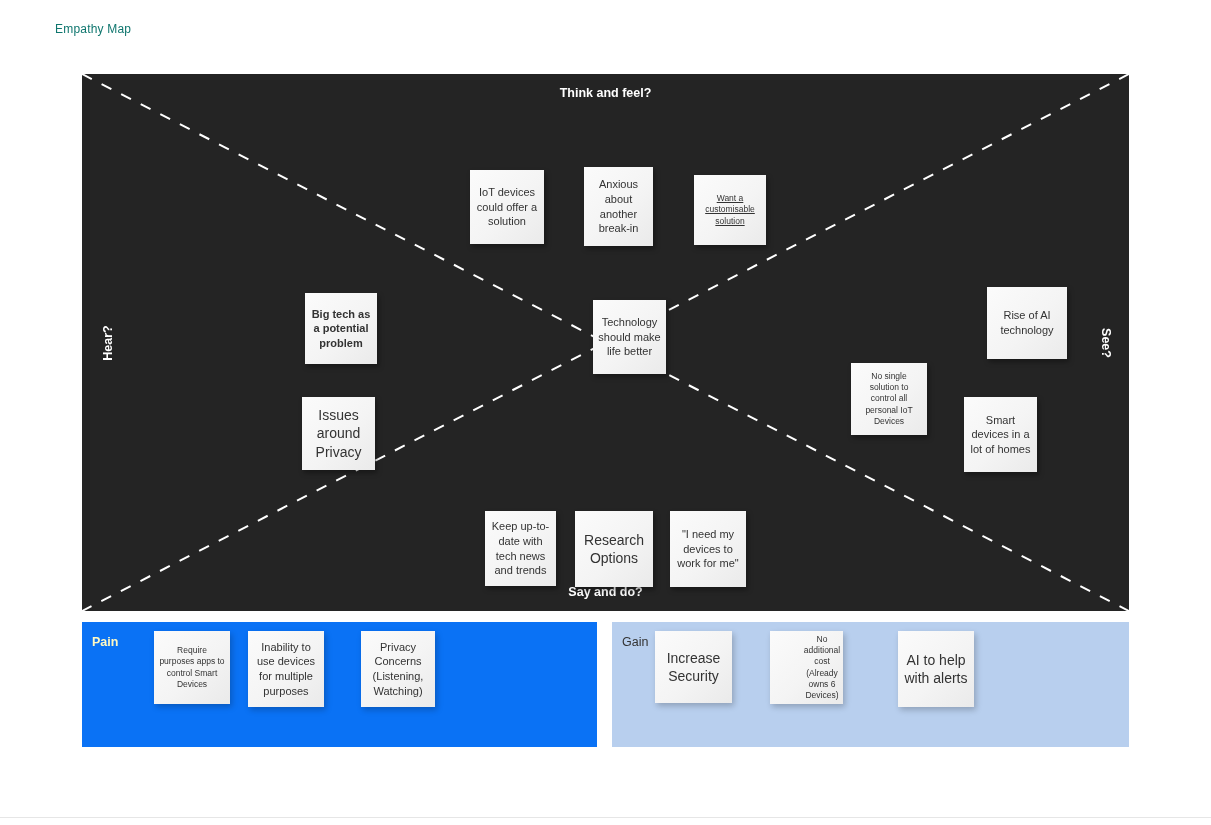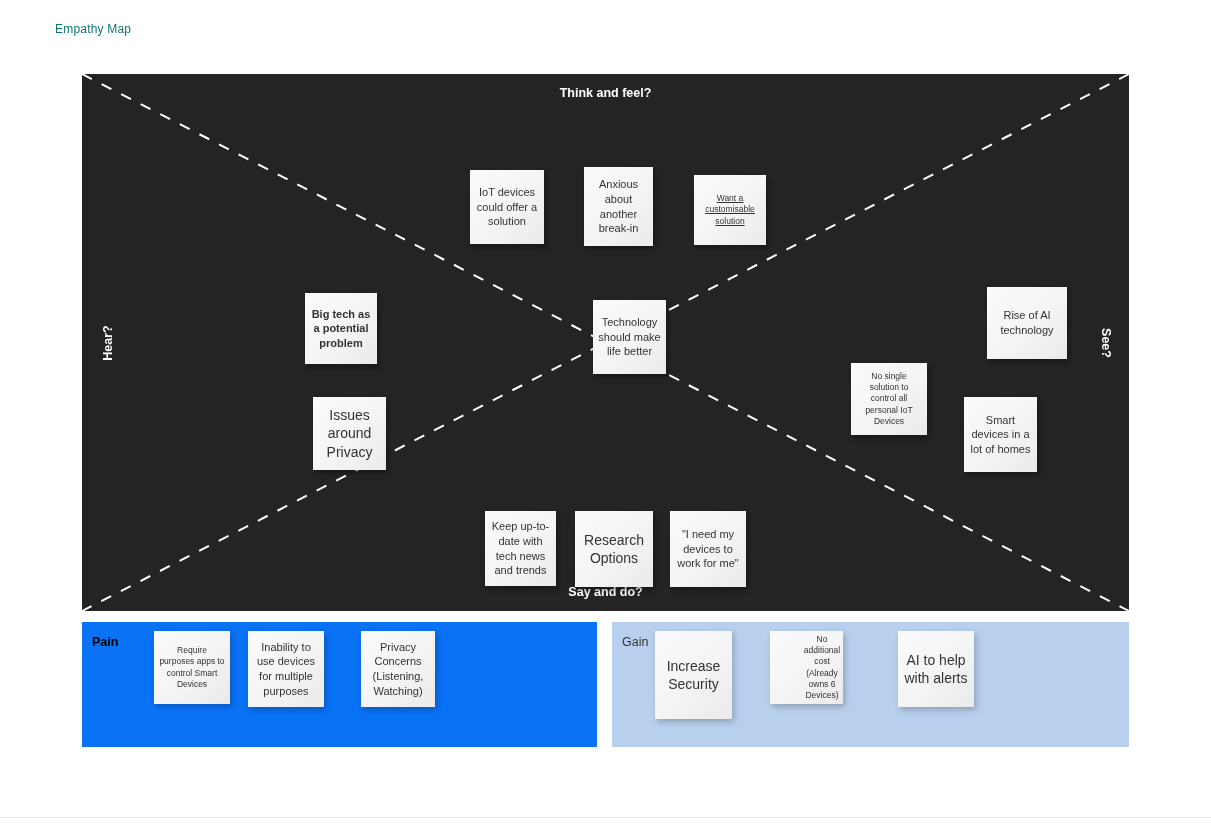--- a/index.html
+++ b/index.html
@@ -112,21 +112,21 @@
     background: #b8cfee;
   }
   .panel-label {
     position: absolute;
     left: 10px;
     top: 13px;
     font-size: 12.5px;
     font-weight: bold;
     white-space: nowrap;
   }
-  #panel-pain .panel-label { color: #000000; }
+  #panel-pain .panel-label { color: #fef9c3; }
   #panel-gain .panel-label { color: #333333; font-weight: normal; }
 
   
   #bottom-rule {
     position: absolute;
     left: 0;
     top: 817px;
     width: 1211px;
     height: 1px;
     background: #e6e6e6;
@@ -149,40 +149,40 @@
   <div class="board-label" id="label-hear">Hear?</div>
   <div class="board-label" id="label-see">See?</div>
 
   <div id="board-notes">
       <div class="note med" style="left: 388px; top: 96px; width: 74px; height: 74px;">IoT devices could offer a solution</div>
       <div class="note med" style="left: 502px; top: 93px; width: 69px; height: 79px;">Anxious about another break-in</div>
       <div class="note small" style="left: 612px; top: 101px; width: 72px; height: 70px; text-decoration: underline;">Want a customisable solution</div>
       <div class="note med" style="left: 511px; top: 186px; width: 73px; height: 74px; margin-top: 40px;">Technology should make life better</div>
       <div class="note med" style="left: 223px; top: 219px; width: 72px; height: 71px; font-weight: bold;">Big tech as a potential problem</div>
       <div class="note med" style="left: 905px; top: 213px; width: 80px; height: 72px;">Rise of AI technology</div>
-      <div class="note large" style="left: 231px; top: 323px; width: 73px; height: 73px;">Issues around Privacy</div>
+      <div class="note large" style="left: 220px; top: 323px; width: 73px; height: 73px;">Issues around Privacy</div>
       <div class="note small" style="left: 769px; top: 289px; width: 76px; height: 72px;">No single solution to control all personal IoT Devices</div>
       <div class="note med" style="left: 882px; top: 323px; width: 73px; height: 75px;">Smart devices in a lot of homes</div>
       <div class="note med" style="left: 403px; top: 437px; width: 71px; height: 75px;">Keep up-to-date with tech news and trends</div>
       <div class="note large" style="left: 493px; top: 437px; width: 78px; height: 76px;">Research Options</div>
       <div class="note med" style="left: 588px; top: 437px; width: 76px; height: 76px;">"I need my devices to work for me"</div>
     </div>
 </div>
 
 <div class="panel" id="panel-pain">
   <div class="panel-label">Pain</div>
   <div id="pain-notes">
       <div class="note small" style="left: 72px; top: 9px; width: 76px; height: 73px;">Require purposes apps to control Smart Devices</div>
       <div class="note med" style="left: 166px; top: 9px; width: 76px; height: 76px;">Inability to use devices for multiple purposes</div>
       <div class="note med" style="left: 279px; top: 9px; width: 74px; height: 76px;">Privacy Concerns (Listening, Watching)</div>
     </div>
 </div>
 
 <div class="panel" id="panel-gain">
   <div class="panel-label">Gain</div>
   <div id="gain-notes">
-      <div class="note large" style="left: 43px; top: 9px; width: 77px; height: 88px;">Increase Security</div>
+      <div class="note large" style="left: 43px; top: 9px; width: 77px; height: 72px;">Increase Security</div>
       <div class="note small" style="left: 158px; top: 9px; width: 73px; height: 73px; padding-left: 36px;">No additional cost (Already owns 6 Devices)</div>
       <div class="note large" style="left: 286px; top: 9px; width: 76px; height: 76px;">AI to help with alerts</div>
     </div>
 </div>
 
 <div id="bottom-rule"></div>
 
 </body></html>

